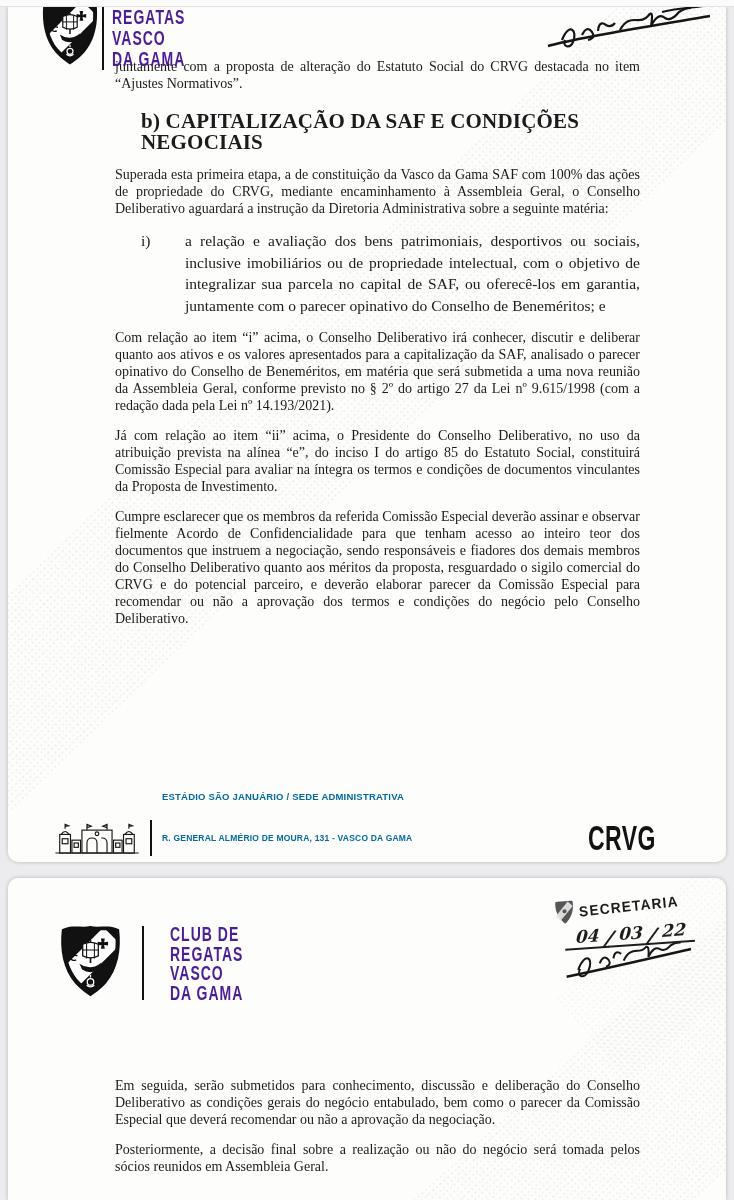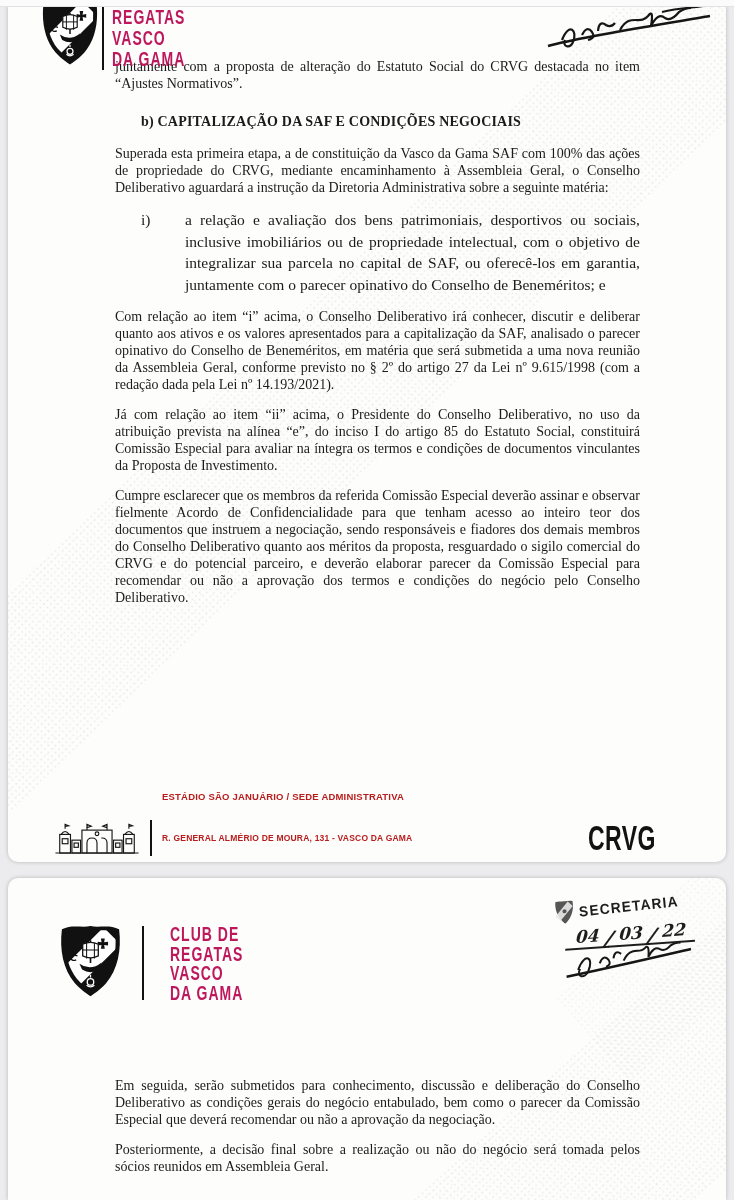--- a/index.html
+++ b/index.html
@@ -30,42 +30,42 @@
   .g2{width:900px;height:190px;left:162px;top:167px;transform:rotate(-42deg);}
   .g3{width:300px;height:110px;left:545px;top:6px;transform:rotate(-42deg);opacity:.13;}
 
   
   .crest{position:absolute;z-index:2;}
   .crest1{left:32px;top:-10px;width:60px;height:71px;}
   .crest2{left:50px;top:44px;width:65px;height:77px;}
   .logo-divider{position:absolute;width:2px;background:#121212;z-index:2;}
   .ld1{left:94px;top:-2px;height:66px;}
   .ld2{left:134px;top:48px;height:74px;}
-  .wordmark{position:absolute;z-index:2;color:#be185d;font-family:"Liberation Sans",sans-serif;font-weight:700;}
+  .wordmark{position:absolute;z-index:2;color:#4c1d95;font-family:"Liberation Sans",sans-serif;font-weight:700;}
   .wm1{left:104px;top:1px;}
   .wm2{left:147px;top:47px;margin-left:15px;}
   .wordmark .wm-line{display:block;transform:scaleY(1.45);transform-origin:center;letter-spacing:1px;}
   .wm1 .wm-line{font-size:14px;line-height:21px;}
   .wm2 .wm-line{font-size:14px;line-height:19.5px;}
 
   .sig1{position:absolute;right:10px;top:-4px;width:172px;height:48px;z-index:3;}
 
   
   .p1-main{margin:52px 86px 0 107px;position:relative;z-index:1;}
   .para{margin:1px 0 13px 0;text-align:justify;font-size:14px;line-height:17px;}
-  .heading{margin:19px 0 13px 26px;font-size:14px;line-height:21px;font-weight:700;letter-spacing:.2px;}
+  .heading{margin:19px 0 13px 26px;font-size:21px;line-height:21px;font-weight:700;letter-spacing:.2px;}
   .list-row{display:flex;margin:0 0 13px 26px;font-size:15.5px;line-height:21.5px;}
   .list-label{flex:none;width:44px;}
   .list-text{flex:1;text-align:justify;}
 
   
   .p1-footer{position:absolute;left:46px;right:36px;bottom:2px;height:44px;display:flex;align-items:center;gap:10px;z-index:2;}
   .stadium{width:86px;height:38px;flex:none;}
   .f-divider{width:2px;height:36px;background:#121212;flex:none;}
-  .address{font-family:"Liberation Sans",sans-serif;font-weight:700;color:#b91c1c;}
+  .address{font-family:"Liberation Sans",sans-serif;font-weight:700;color:#0369a1;}
   .addr-1{font-size:9.5px;line-height:13px;letter-spacing:.2px;}
   .addr-2,.addr-3{font-size:8.5px;line-height:12.5px;letter-spacing:.2px;margin-top:29px;}
   .brand{margin-left:auto;margin-right:34px;font-family:"Liberation Sans",sans-serif;font-weight:800;font-size:23px;letter-spacing:.5px;transform:scaleY(1.5);color:#121212;}
 
   
   .stamp{position:absolute;left:548px;top:16px;width:182px;transform:rotate(-4deg);z-index:3;color:#1d1d1d;}
   .stamp-head{display:flex;align-items:center;gap:4px;}
   .stamp-crest{width:21px;height:25px;opacity:.85;flex:none;}
   .stamp-label{font-family:"Liberation Sans",sans-serif;font-weight:800;font-size:14.5px;letter-spacing:1.2px;transform:scaleX(.95) rotate(-2deg);transform-origin:left center;}
   .stamp-date{display:flex;align-items:flex-end;margin:3px 0 0 10px;font-family:"DejaVu Serif",serif;font-style:italic;font-weight:700;font-size:17px;transform:skewX(-8deg);}

